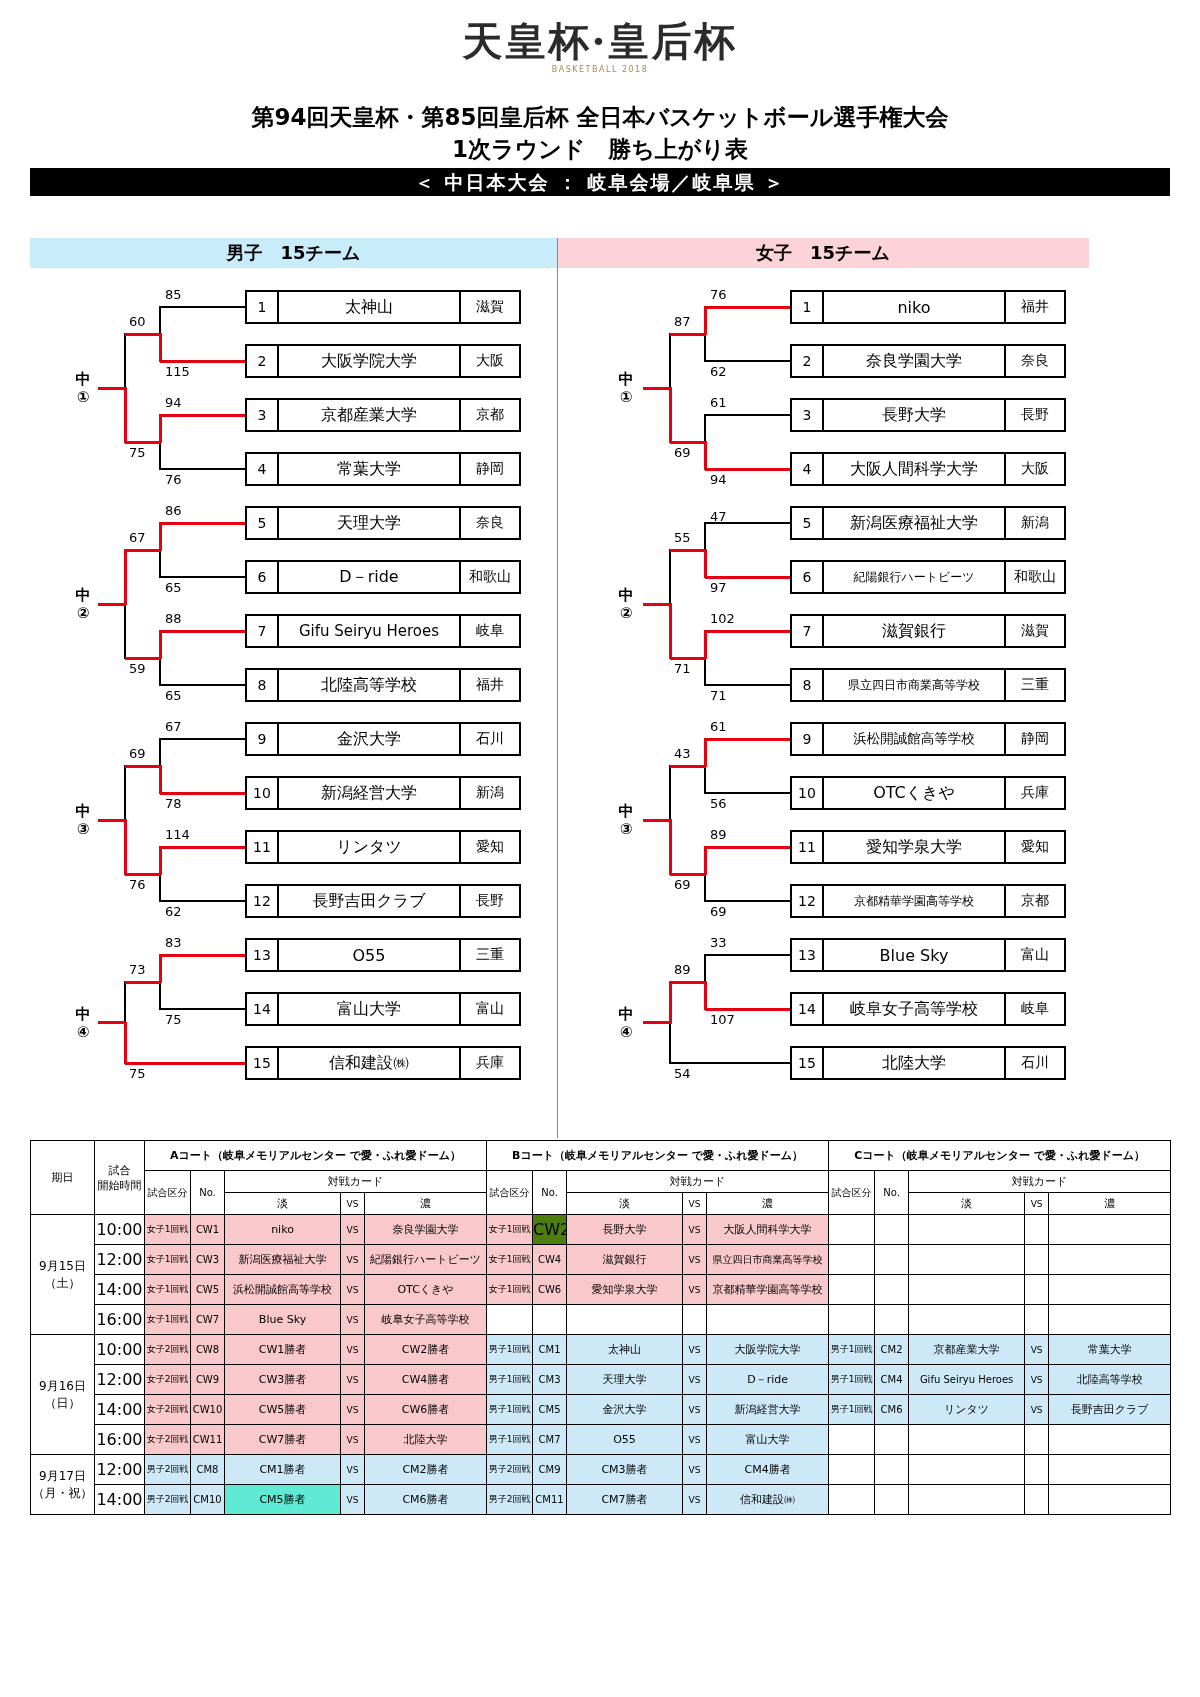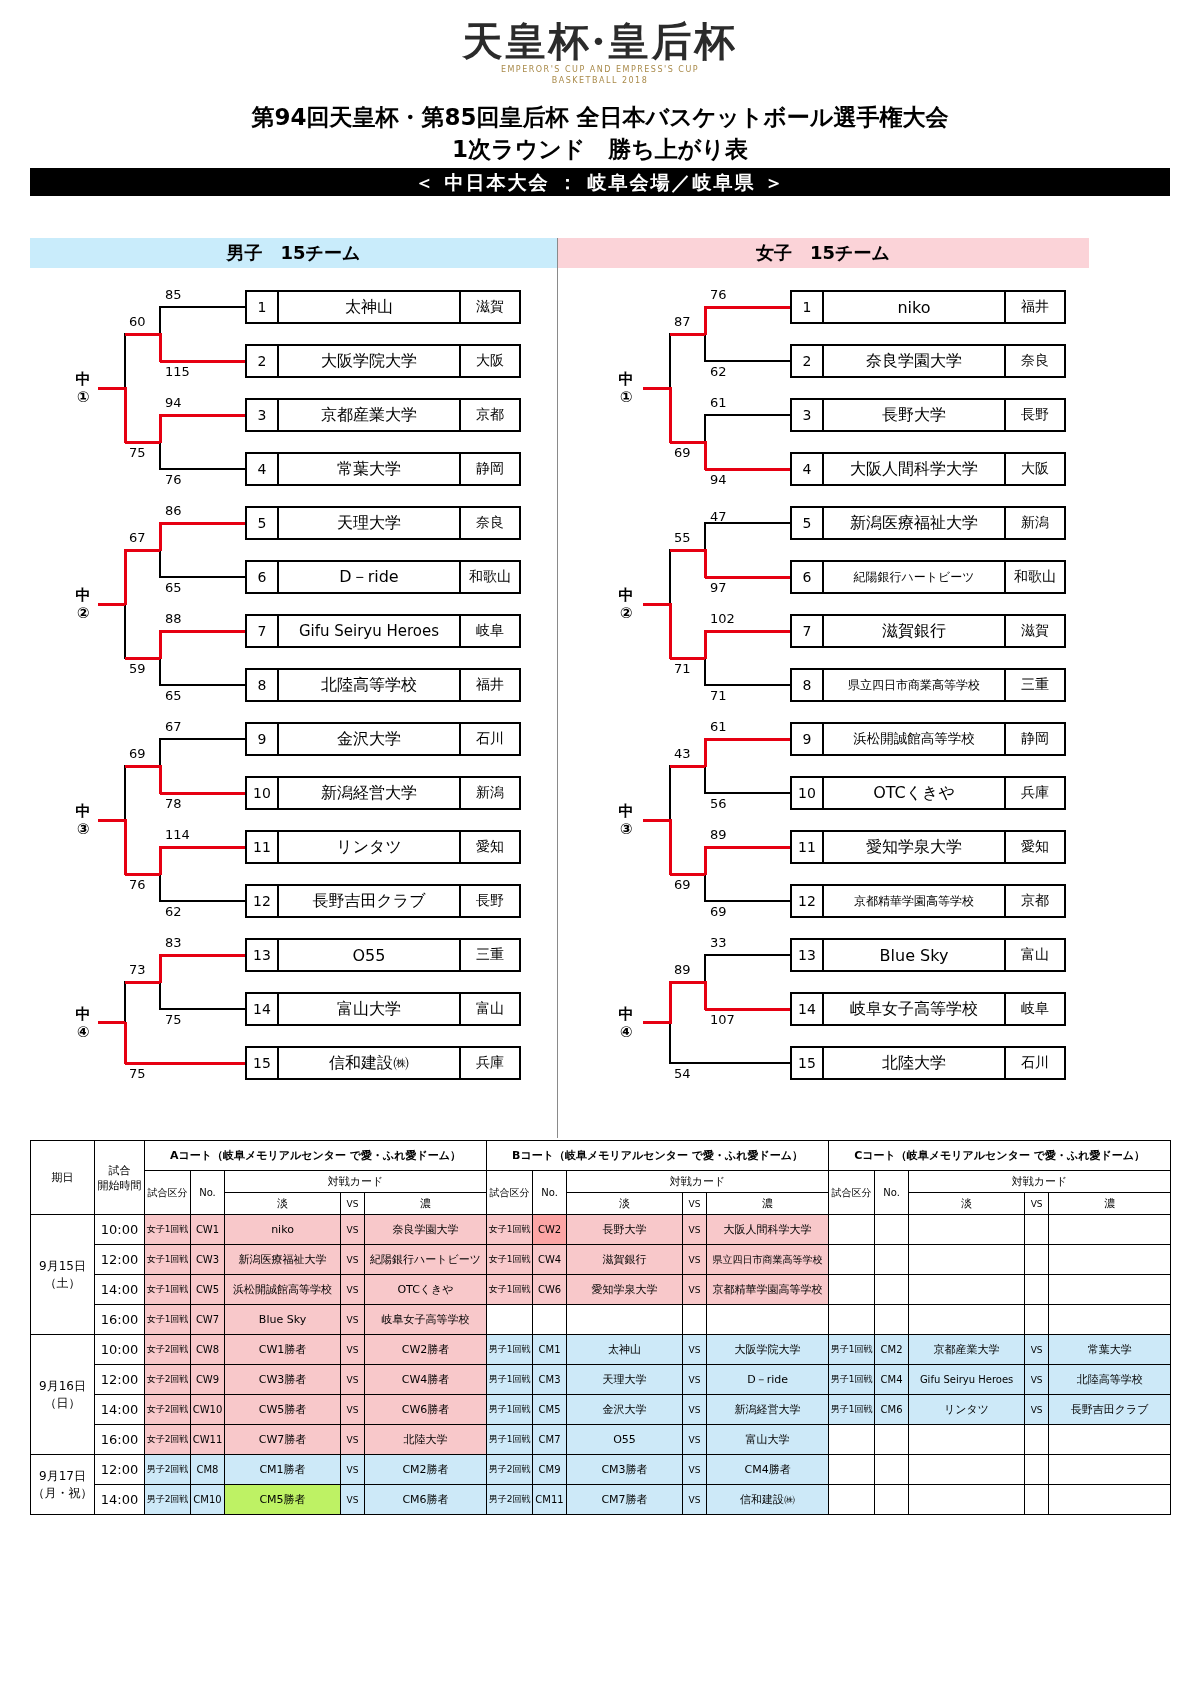--- a/index.html
+++ b/index.html
@@ -42,30 +42,29 @@
                     table-layout:fixed; }
   #schedule-table th, #schedule-table td { border:1px solid #000; text-align:center; vertical-align:middle;
                     padding:0; overflow:hidden; }
   #schedule-table th { font-size:11px; font-weight:normal; }
   #schedule-table .court-hdr { font-size:11px; font-weight:bold; }
   #schedule-table thead tr.h1 { height:30px; }
   #schedule-table thead tr.h2, #schedule-table thead tr.h3 { height:22px; }
   #schedule-table tbody tr { height:30px; }
   #schedule-table td { font-size:11px; }
   #schedule-table td.date { font-size:12px; }
-  #schedule-table td.time { font-size:13px; }
+  #schedule-table td.time { font-size:16px; }
   .pre { white-space:pre-line; }
 </style>
 </head>
 <body>
 
 <div class="page">
   <div class="logo">
     <div class="logo-main">天皇杯·皇后杯</div>
-    <div class="logo-sub" id="logo-sub1" style="color: rgb(169, 138, 74);">EMPEROR'S CUP AND EMPRESS'S CUP</div>
     <div class="logo-sub" id="logo-sub2" style="color: rgb(169, 138, 74);">BASKETBALL 2018</div>
   </div>
   <div class="title1">第94回天皇杯・第85回皇后杯 全日本バスケットボール選手権大会</div>
   <div class="title2">1次ラウンド　勝ち上がり表</div>
   <div class="banner" id="venue-banner" style="background: rgb(0, 0, 0);">＜ 中日本大会 ： 岐阜会場／岐阜県 ＞</div>
 
   <div id="bracket-area">
     <div class="bhdr men" id="hdr-men" style="background: rgb(201, 236, 251);">男子　15チーム</div>
     <div class="bhdr women" id="hdr-women" style="background: rgb(251, 211, 216);">女子　15チーム</div>
     <div class="divider"></div>
@@ -470,21 +469,21 @@
         <tr>
           <td class="date pre" rowspan="4">9月15日
 （土）</td>
           <td class="time">10:00</td>
           <td style="background: rgb(248, 200, 202); font-size: 9px;">女子1回戦</td>
           <td style="background: rgb(248, 200, 202); font-size: 10px;">CW1</td>
           <td style="background: rgb(248, 200, 202); font-size: 11px;">niko</td>
           <td style="background: rgb(248, 200, 202); font-size: 9px;">VS</td>
           <td style="background: rgb(248, 200, 202); font-size: 11px;">奈良学園大学</td>
           <td style="background: rgb(248, 200, 202); font-size: 9px;">女子1回戦</td>
-          <td style="background: #fca5a5; font-size: 10px; margin-left: 8px;">CW2</td>
+          <td style="background: #4d7c0f; font-size: 16px; margin-left: 8px;">CW2</td>
           <td style="background: rgb(248, 200, 202); font-size: 11px;">長野大学</td>
           <td style="background: rgb(248, 200, 202); font-size: 9px;">VS</td>
           <td style="background: rgb(248, 200, 202); font-size: 11px;">大阪人間科学大学</td>
           <td></td>
           <td></td>
           <td></td>
           <td></td>
           <td></td>
         </tr>
         <tr>
@@ -632,21 +631,21 @@
           <td></td>
           <td></td>
           <td></td>
           <td></td>
           <td></td>
         </tr>
         <tr>
           <td class="time">14:00</td>
           <td style="background: rgb(205, 233, 248); font-size: 9px;">男子2回戦</td>
           <td style="background: rgb(205, 233, 248); font-size: 10px;">CM10</td>
-          <td style="background: #bef264; font-size: 11px;">CM5勝者</td>
+          <td style="background: #5eead4; font-size: 11px;">CM5勝者</td>
           <td style="background: rgb(205, 233, 248); font-size: 9px;">VS</td>
           <td style="background: rgb(205, 233, 248); font-size: 11px;">CM6勝者</td>
           <td style="background: rgb(205, 233, 248); font-size: 9px;">男子2回戦</td>
           <td style="background: rgb(205, 233, 248); font-size: 10px;">CM11</td>
           <td style="background: rgb(205, 233, 248); font-size: 11px;">CM7勝者</td>
           <td style="background: rgb(205, 233, 248); font-size: 9px;">VS</td>
           <td style="background: rgb(205, 233, 248); font-size: 11px;">信和建設㈱</td>
           <td></td>
           <td></td>
           <td></td>

